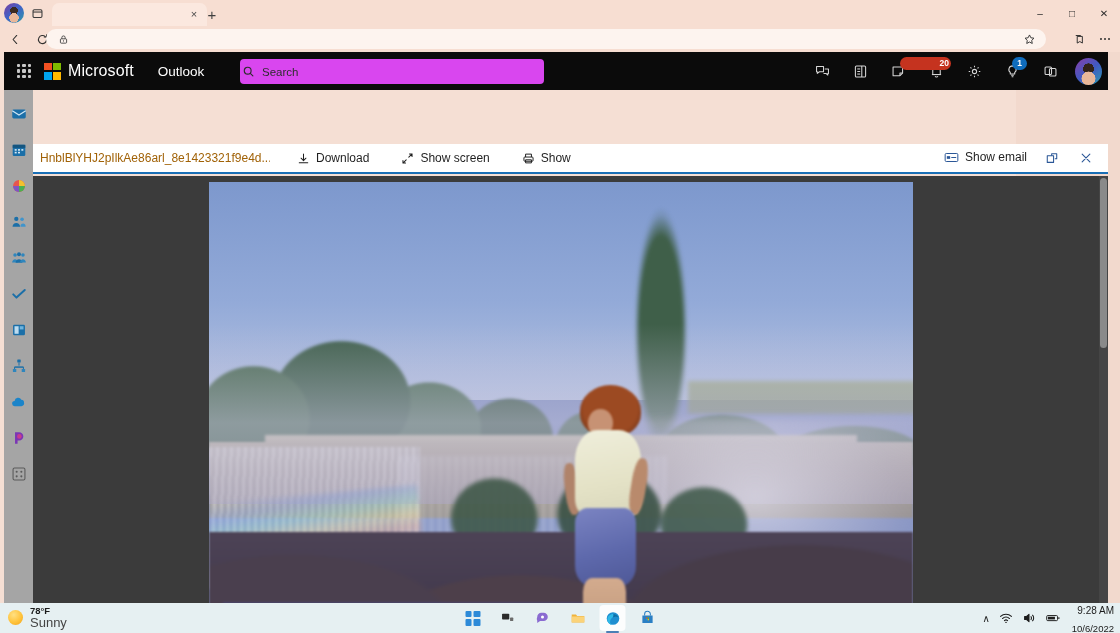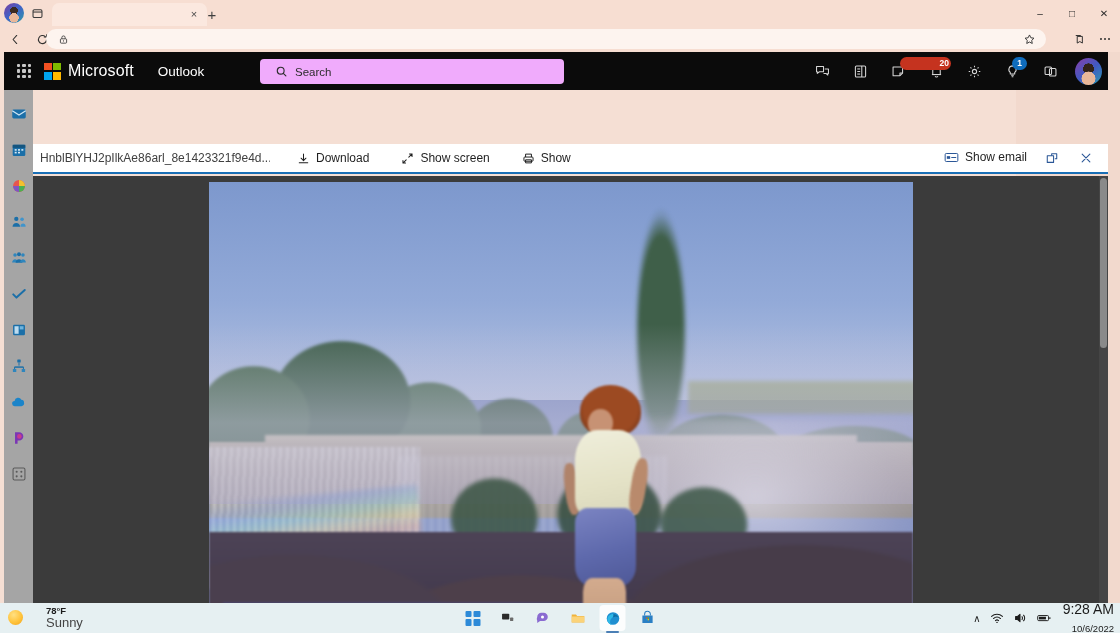--- a/index.html
+++ b/index.html
@@ -124,22 +124,22 @@
   .ms-squares i:nth-child(3) { background: #00a4ef; }
   .ms-squares i:nth-child(4) { background: #ffb900; }
   .ms-word {
     color: #fff; font-size: 16px; margin-left: 7px; letter-spacing: .1px;
   }
   .app-name {
     color: #ffffff; font-size: 13.5px; margin-left: 24px; font-weight: 400;
   }
   .ol-search {
     position: absolute; left: 236px; top: 7px; width: 304px; height: 25px;
-    background: #f0abfc; border-radius: 4px;
-    display: flex; align-items: center; padding-left: 15px; margin-left: 20px;
+    background: #d946ef; border-radius: 4px;
+    display: flex; align-items: center; padding-left: 2px;
   }
   .ol-search-ph { font-size: 11.5px; color: #2d2d2d; margin-left: 7px; }
   .ol-right {
     position: absolute; right: 6px; top: 0; height: 38px;
     display: flex; align-items: center;
   }
   .ol-ic {
     position: relative; width: 38px; height: 38px;
     display: flex; align-items: center; justify-content: center;
     color: #d6d6d6;
@@ -175,21 +175,21 @@
   .rail-ic { width: 18px; height: 18px; display: block; }
 
   
   .att-bar {
     position: absolute; left: 33px; top: 92px; width: 1075px; height: 30px;
     background: #ffffff;
     display: flex; align-items: center;
     border-bottom: 2px solid #1a6fb5;
   }
   .att-name {
-    font-size: 12px; color: #404040; margin-left: 7px;
+    font-size: 12px; color: #a16207; margin-left: 7px;
     white-space: nowrap; overflow: hidden; max-width: 230px;
   }
   .att-action {
     display: flex; align-items: center; gap: 6px;
     margin-left: 22px; font-size: 12px; color: #1f1f1f;
     padding: 4px 5px; border-radius: 3px;
   }
   .att-right {
     position: absolute; right: 8px; display: flex; align-items: flex-start;
   }
@@ -380,21 +380,21 @@
     align-items: center; justify-content: center; color: #3b3b3b;
   }
 
   
   .taskbar {
     position: absolute; left: 0; bottom: 0; width: 1120px; height: 30px;
     background: #e6f0f2;
     display: flex; align-items: center;
   }
   .weather {
-    display: flex; align-items: center; margin-left: 8px; gap: 23px;
+    display: flex; align-items: center; margin-left: 8px; gap: 7px;
   }
   .sun {
     width: 15px; height: 15px; border-radius: 50%;
     background: radial-gradient(circle at 38% 32%, #ffe082 0%, #ffc33b 55%, #f0a01c 100%);
   }
   .weather-txt { line-height: 1.1; }
   .weather-txt .t { font-size: 9.5px; color: #1b1b1b; font-weight: 600; }
   .weather-txt .c { font-size: 13px; color: #444; }
   .tb-center {
     position: absolute; left: 50%; transform: translateX(-50%);
@@ -415,21 +415,21 @@
     width: 15px; height: 15px;
     display: grid; grid-template-columns: 1fr 1fr; grid-template-rows: 1fr 1fr;
     gap: 1.5px;
   }
   .win-logo i { background: #2d8ad8; border-radius: 1px; }
   .tray {
     position: absolute; right: 6px; display: flex; align-items: center; gap: 9px;
   }
   .tray-ic { color: #1d1d1d; display: flex; align-items: center; }
   .clock { text-align: right; line-height: 1.15; margin-left: 2px; }
-  .clock .t1 { font-size: 14px; color: #1b1b1b; }
+  .clock .t1 { font-size: 10px; color: #1b1b1b; }
   .clock .t2 { font-size: 9.5px; color: #1b1b1b; }
 </style>
 </head>
 <body>
 
 <div id="app">
 
   <div class="browser-chrome">
 
     <div class="tabstrip">

